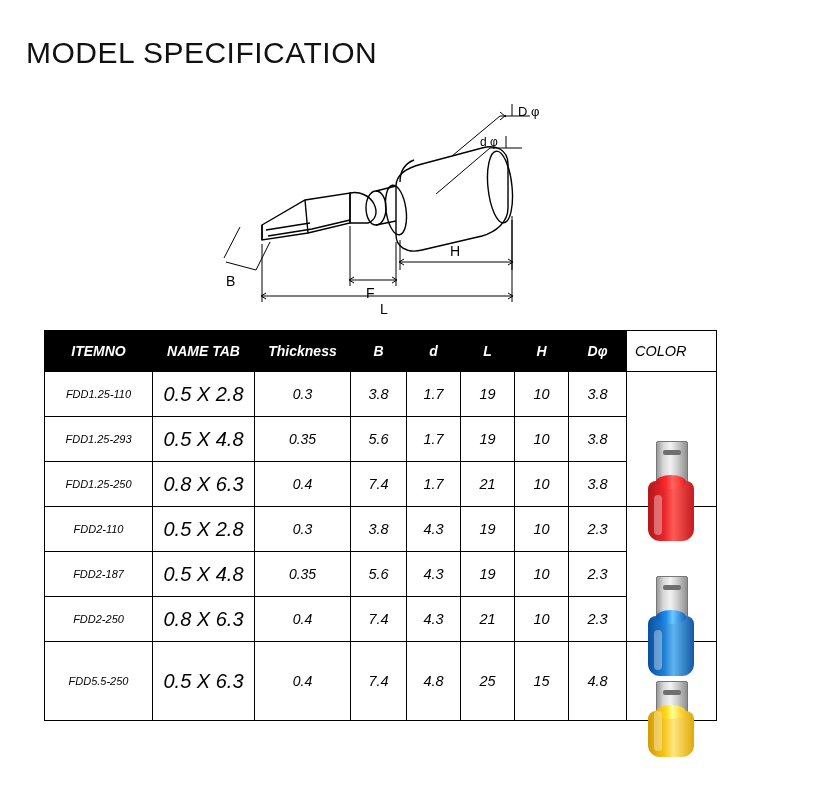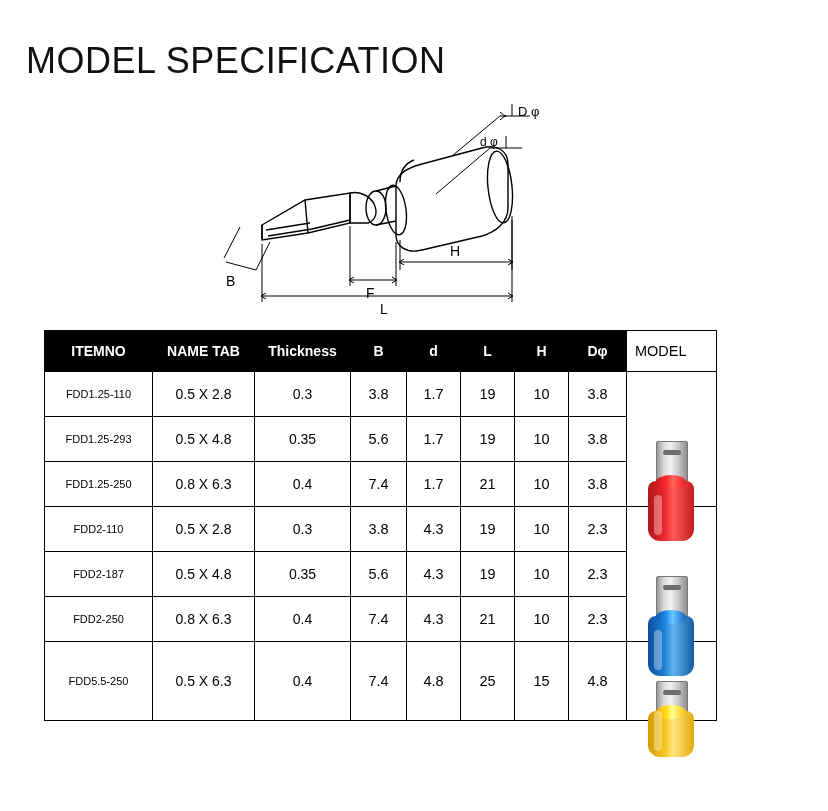--- a/index.html
+++ b/index.html
@@ -12,21 +12,21 @@
     background: #ffffff;
     font-family: "Liberation Sans", sans-serif;
     color: #000000;
     overflow: hidden;
     position: relative;
   }
   .page-title {
     position: absolute;
     left: 26px;
     top: 16px;
-    font-size: 36px;
+    font-size: 30px;
     font-weight: 400;
     letter-spacing: 0.5px;
     color: #111;
     font-family: "Liberation Sans", sans-serif;
   }
   .diagram {
     position: absolute;
     left: 200px;
     top: 90px;
     width: 430px;
@@ -36,20 +36,21 @@
     position: absolute;
     left: 44px;
     top: 330px;
     width: 672px;
   }
   table.spec {
     border-collapse: collapse;
     width: 672px;
     table-layout: fixed;
     font-size: 14.5px;
+    font-style: italic;
   }
   table.spec th, table.spec td {
     border: 1px solid #000;
     text-align: center;
     vertical-align: middle;
     padding: 0;
     height: 44px;
     font-weight: 400;
   }
   table.spec thead th {
@@ -69,21 +70,21 @@
     border-left: 1px solid #000;
   }
   td.itemno {
     text-align: left;
     padding-left: 14px;
     font-size: 11px;
   }
   td.nametab {
     text-align: left;
     padding-left: 12px;
-    font-size: 14px;
+    font-size: 20px;
   }
   td.thickness {
     text-align: left;
     padding-left: 24px;
     font-size: 14px;
   }
   td.color-cell {
     border-left: 1px solid #000;
     position: relative;
     padding: 0;
@@ -260,21 +261,21 @@
     <thead>
       <tr>
         <th>ITEMNO</th>
         <th>NAME TAB</th>
         <th>Thickness</th>
         <th>B</th>
         <th>d</th>
         <th>L</th>
         <th>H</th>
         <th>Dφ</th>
-        <th class="color-head">MODEL</th>
+        <th class="color-head">COLOR</th>
       </tr>
     </thead>
     <tbody>
       <tr>
         <td class="itemno">FDD1.25-110</td>
         <td class="nametab">0.5 X 2.8</td>
         <td class="thickness">0.3</td>
         <td>3.8</td>
         <td>1.7</td>
         <td>19</td>

